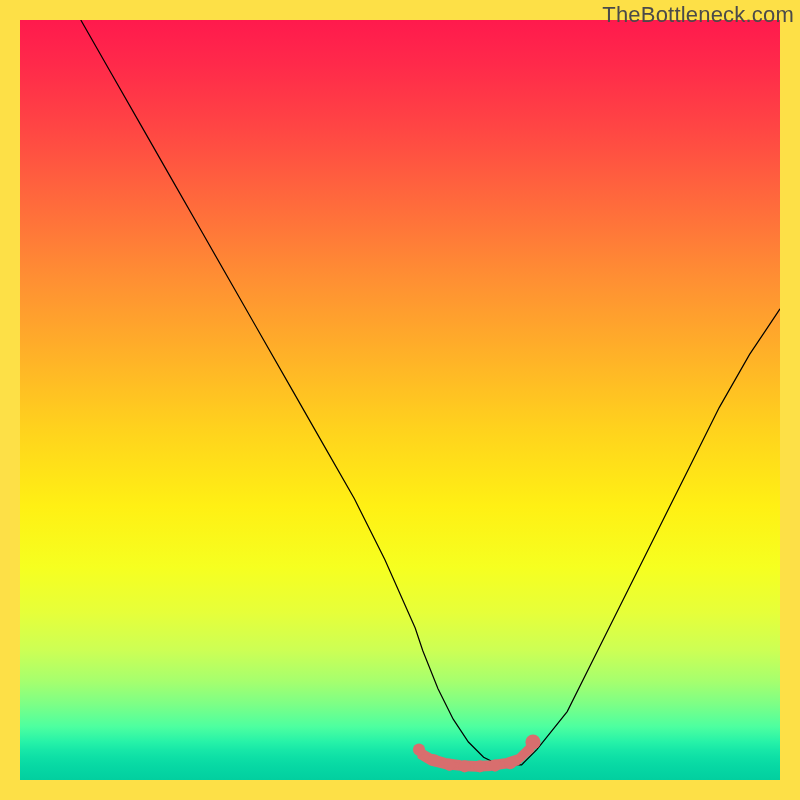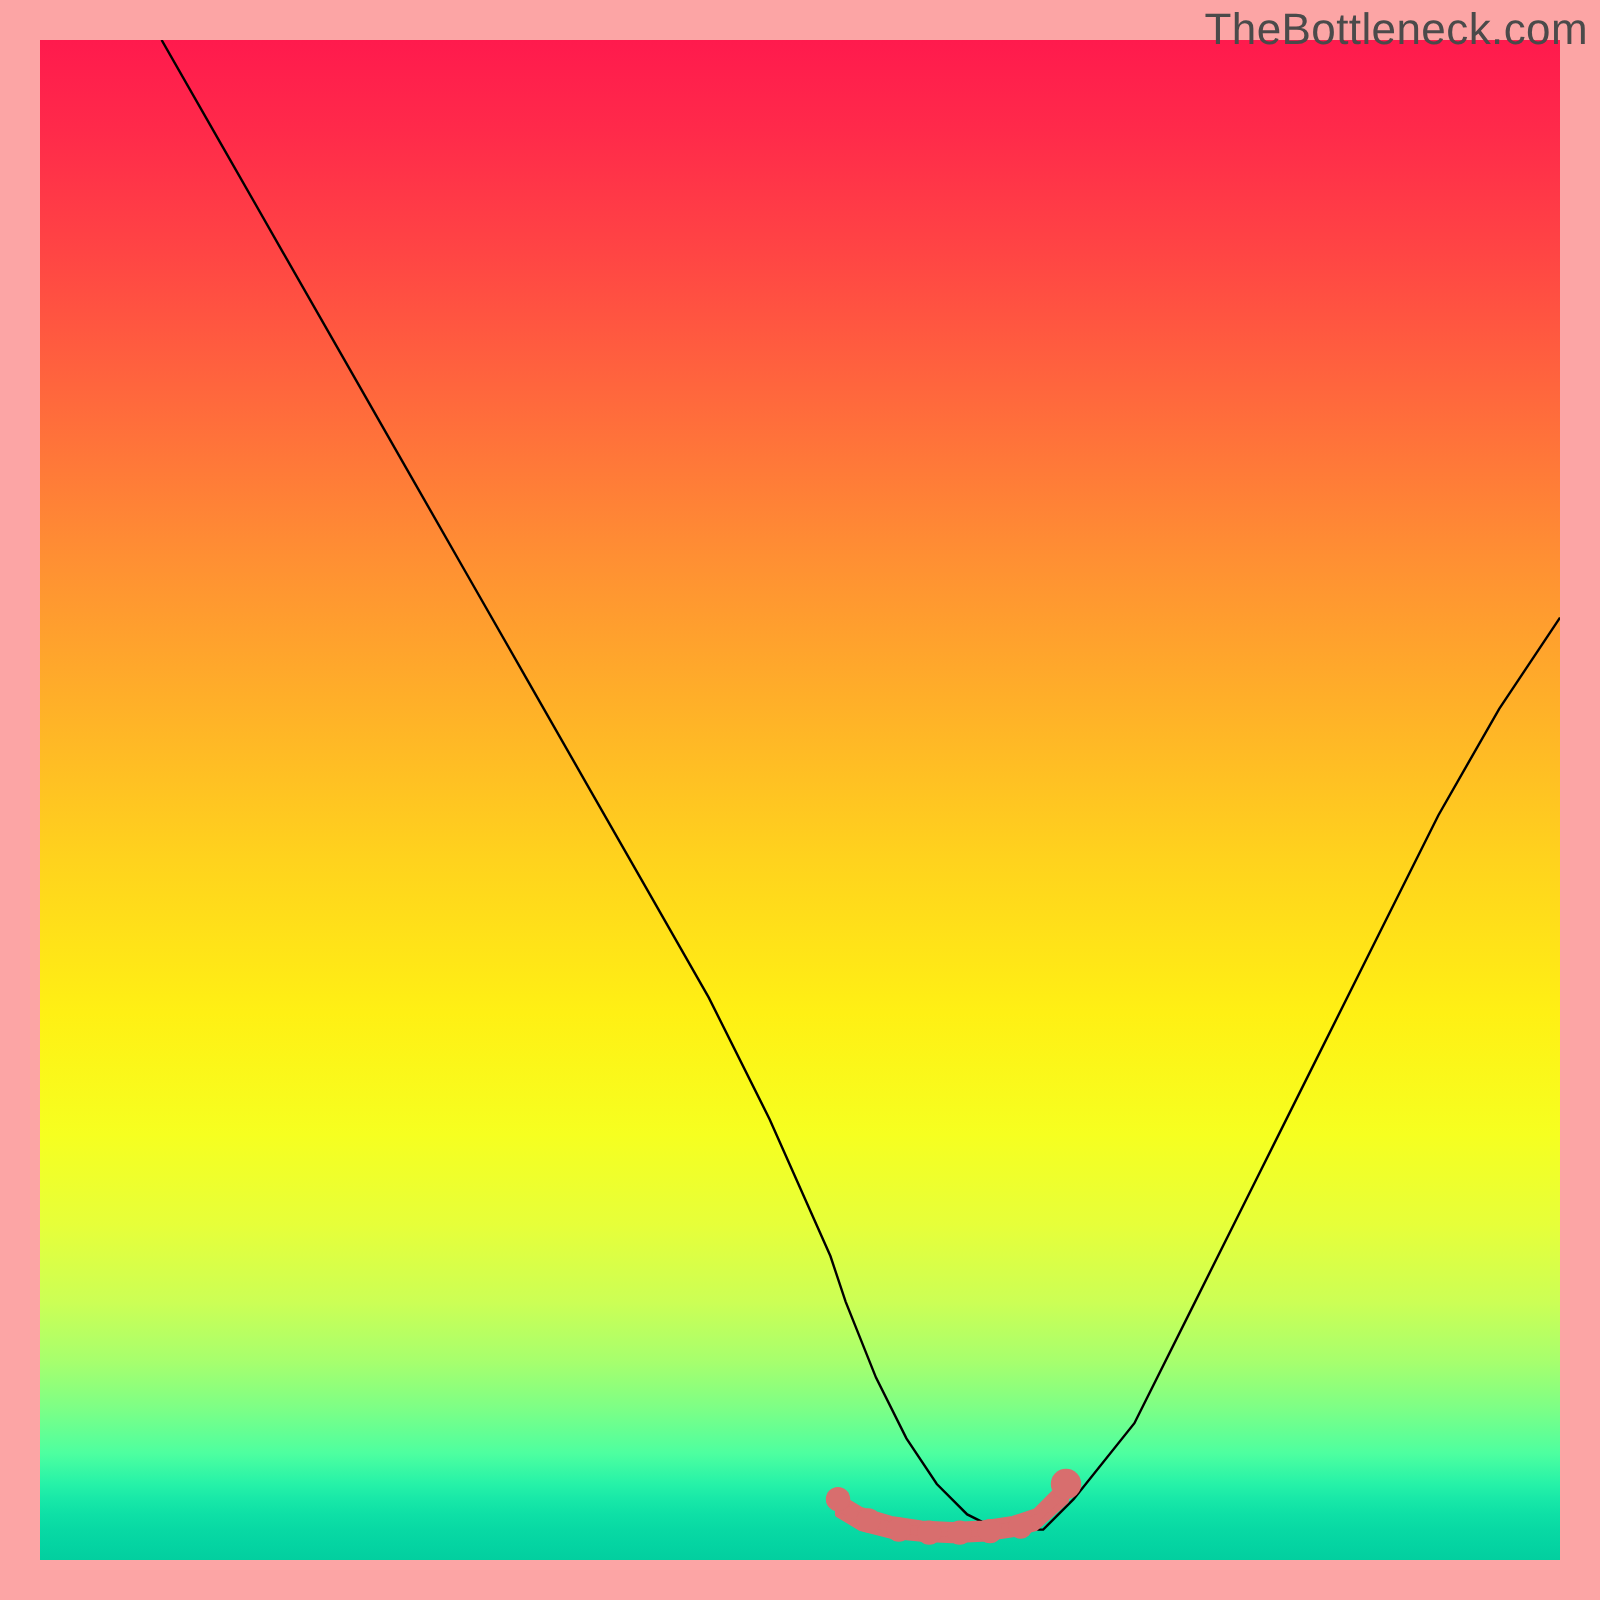--- a/index.html
+++ b/index.html
@@ -10,21 +10,21 @@
     background: #000;
     overflow: hidden;
     font-family: Arial, Helvetica, sans-serif;
   }
   .frame {
     position: absolute;
     left: 0;
     top: 0;
     width: 800px;
     height: 800px;
-    background: #fca5a5;
+    background: #fde047;
   }
   .plot {
     position: absolute;
     left: 20px;
     top: 20px;
     width: 760px;
     height: 760px;
     overflow: hidden;
   }
   

